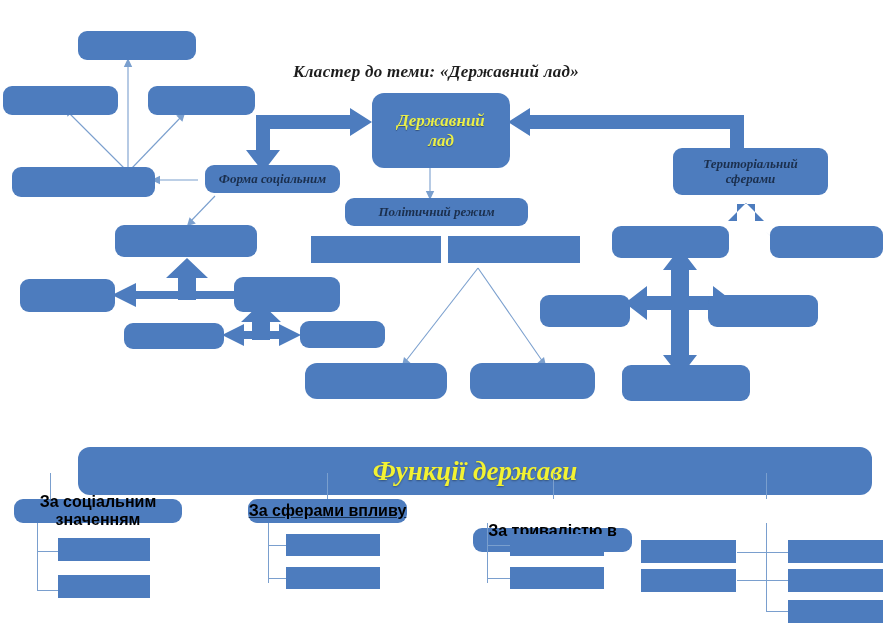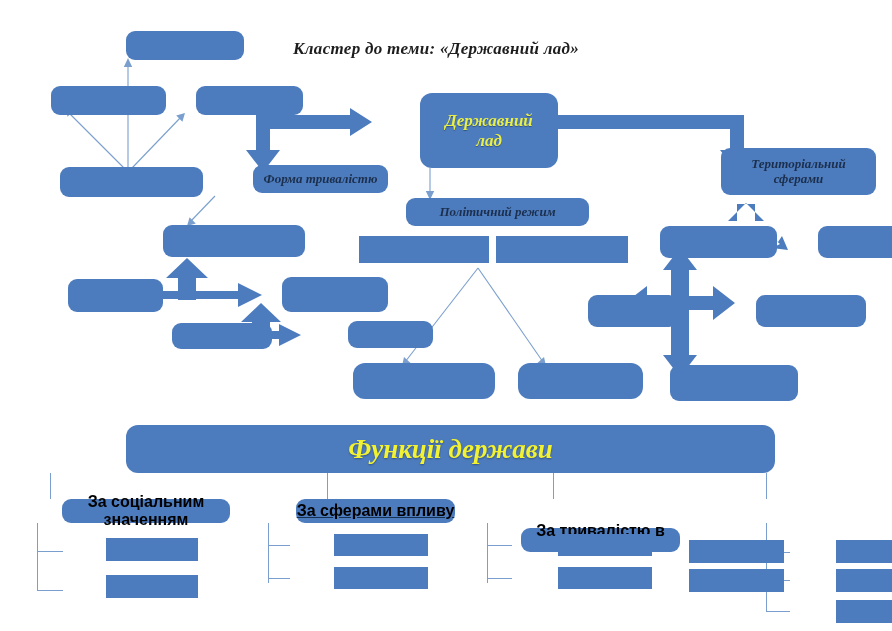--- a/index.html
+++ b/index.html
@@ -19,21 +19,20 @@
   .node{
     position:absolute;
     background:#4d7cbe;
     box-sizing:border-box;
     display:flex;
     align-items:center;
     justify-content:center;
     text-align:center;
     line-height:1.12;
     color:#16304f;
-    margin-left:48px;
   }
   .node.round{ border-radius:9px; }
   .node.round-lg{ border-radius:12px; }
   .node.sharp{ border-radius:0; }
 
   
   .t-title{
     position:absolute;
     font-family:"Liberation Serif", serif;
     font-style:italic;
@@ -83,21 +82,21 @@
     left:0; top:0;
     width:892px; height:631px;
     pointer-events:none;
   }
 </style>
 </head>
 <body>
 
 <div id="canvas">
 
-  <div class="t-title" style="left:293px; top:39px;text-align:center;">Кластер до теми: «Державний лад»</div>
+  <div class="t-title" style="left:293px; top:62px;text-align:center;">Кластер до теми: «Державний лад»</div>
 
   <svg class="overlay" viewBox="0 0 892 631" xmlns="http://www.w3.org/2000/svg">
     <g fill="#4d7cbe">
 
       <path d="M256,115 L350,115 L350,108 L372,122 L350,136 L350,129 L270,129 L270,150 L280,150 L263,172 L246,150 L256,150 Z"></path>
 
       <path d="M744,115 L530,115 L530,108 L508,122 L530,136 L530,129 L730,129 L730,150 L720,150 L737,172 L754,150 L744,150 Z"></path>
     </g>
 
     <g stroke="#7a9fce" stroke-width="1.1" fill="none">
@@ -155,24 +154,24 @@
   <div class="node round" style="left:3px;  top:86px; width:115px; height:29px;"></div>
   <div class="node round" style="left:148px; top:86px; width:107px; height:29px;"></div>
   <div class="node round" style="left:12px; top:167px; width:143px; height:30px;"></div>
 
   <div class="node round-lg" style="left:372px; top:93px; width:138px; height:75px; flex-direction:column;">
     <div class="t-hero">Державний</div>
     <div class="t-hero">лад</div>
   </div>
 
   <div class="node round" style="left:205px; top:165px; width:135px; height:28px;">
-    <span class="t-serif">Форма тривалістю</span>
-  </div>
-
-  <div class="node round" style="left:358px; top:198px; width:183px; height:28px;">
+    <span class="t-serif">Форма соціальним</span>
+  </div>
+
+  <div class="node round" style="left:345px; top:198px; width:183px; height:28px;">
     <span class="t-serif">Політичний режим</span>
   </div>
 
   <div class="node round" style="left:673px; top:148px; width:155px; height:47px; flex-direction:column;">
     <span class="t-serif">Територіальний</span>
     <span class="t-serif">сферами</span>
   </div>
 
   <div class="node round" style="left:115px; top:225px; width:142px; height:32px;"></div>
   <div class="node round" style="left:20px;  top:279px; width:95px;  height:33px;"></div>
@@ -184,21 +183,21 @@
   <div class="node sharp" style="left:448px; top:236px; width:132px; height:27px;"></div>
   <div class="node round-lg" style="left:305px; top:363px; width:142px; height:36px;"></div>
   <div class="node round-lg" style="left:470px; top:363px; width:125px; height:36px;"></div>
 
   <div class="node round" style="left:612px; top:226px; width:117px; height:32px;"></div>
   <div class="node round" style="left:770px; top:226px; width:113px; height:32px;"></div>
   <div class="node round" style="left:540px; top:295px; width:90px;  height:32px;"></div>
   <div class="node round" style="left:708px; top:295px; width:110px; height:32px;"></div>
   <div class="node round" style="left:622px; top:365px; width:128px; height:36px;"></div>
 
-  <div class="node round-lg" style="left:78px; top:425px; width:649px; height:48px;">
+  <div class="node round-lg" style="left:78px; top:447px; width:794px; height:48px;">
     <span class="t-hero-big">Функції держави</span>
   </div>
 
   <div class="thin v" style="left:50px; top:473px; height:26px;"></div>
   <div class="node round" style="left:14px; top:499px; width:168px; height:24px;">
     <span class="t-bold-white">За соціальним значенням</span>
   </div>
   <div class="thin v" style="left:37px; top:523px; height:67px;"></div>
   <div class="thin h" style="left:37px; top:551px; width:26px;"></div>
   <div class="thin h" style="left:37px; top:590px; width:26px;"></div>

